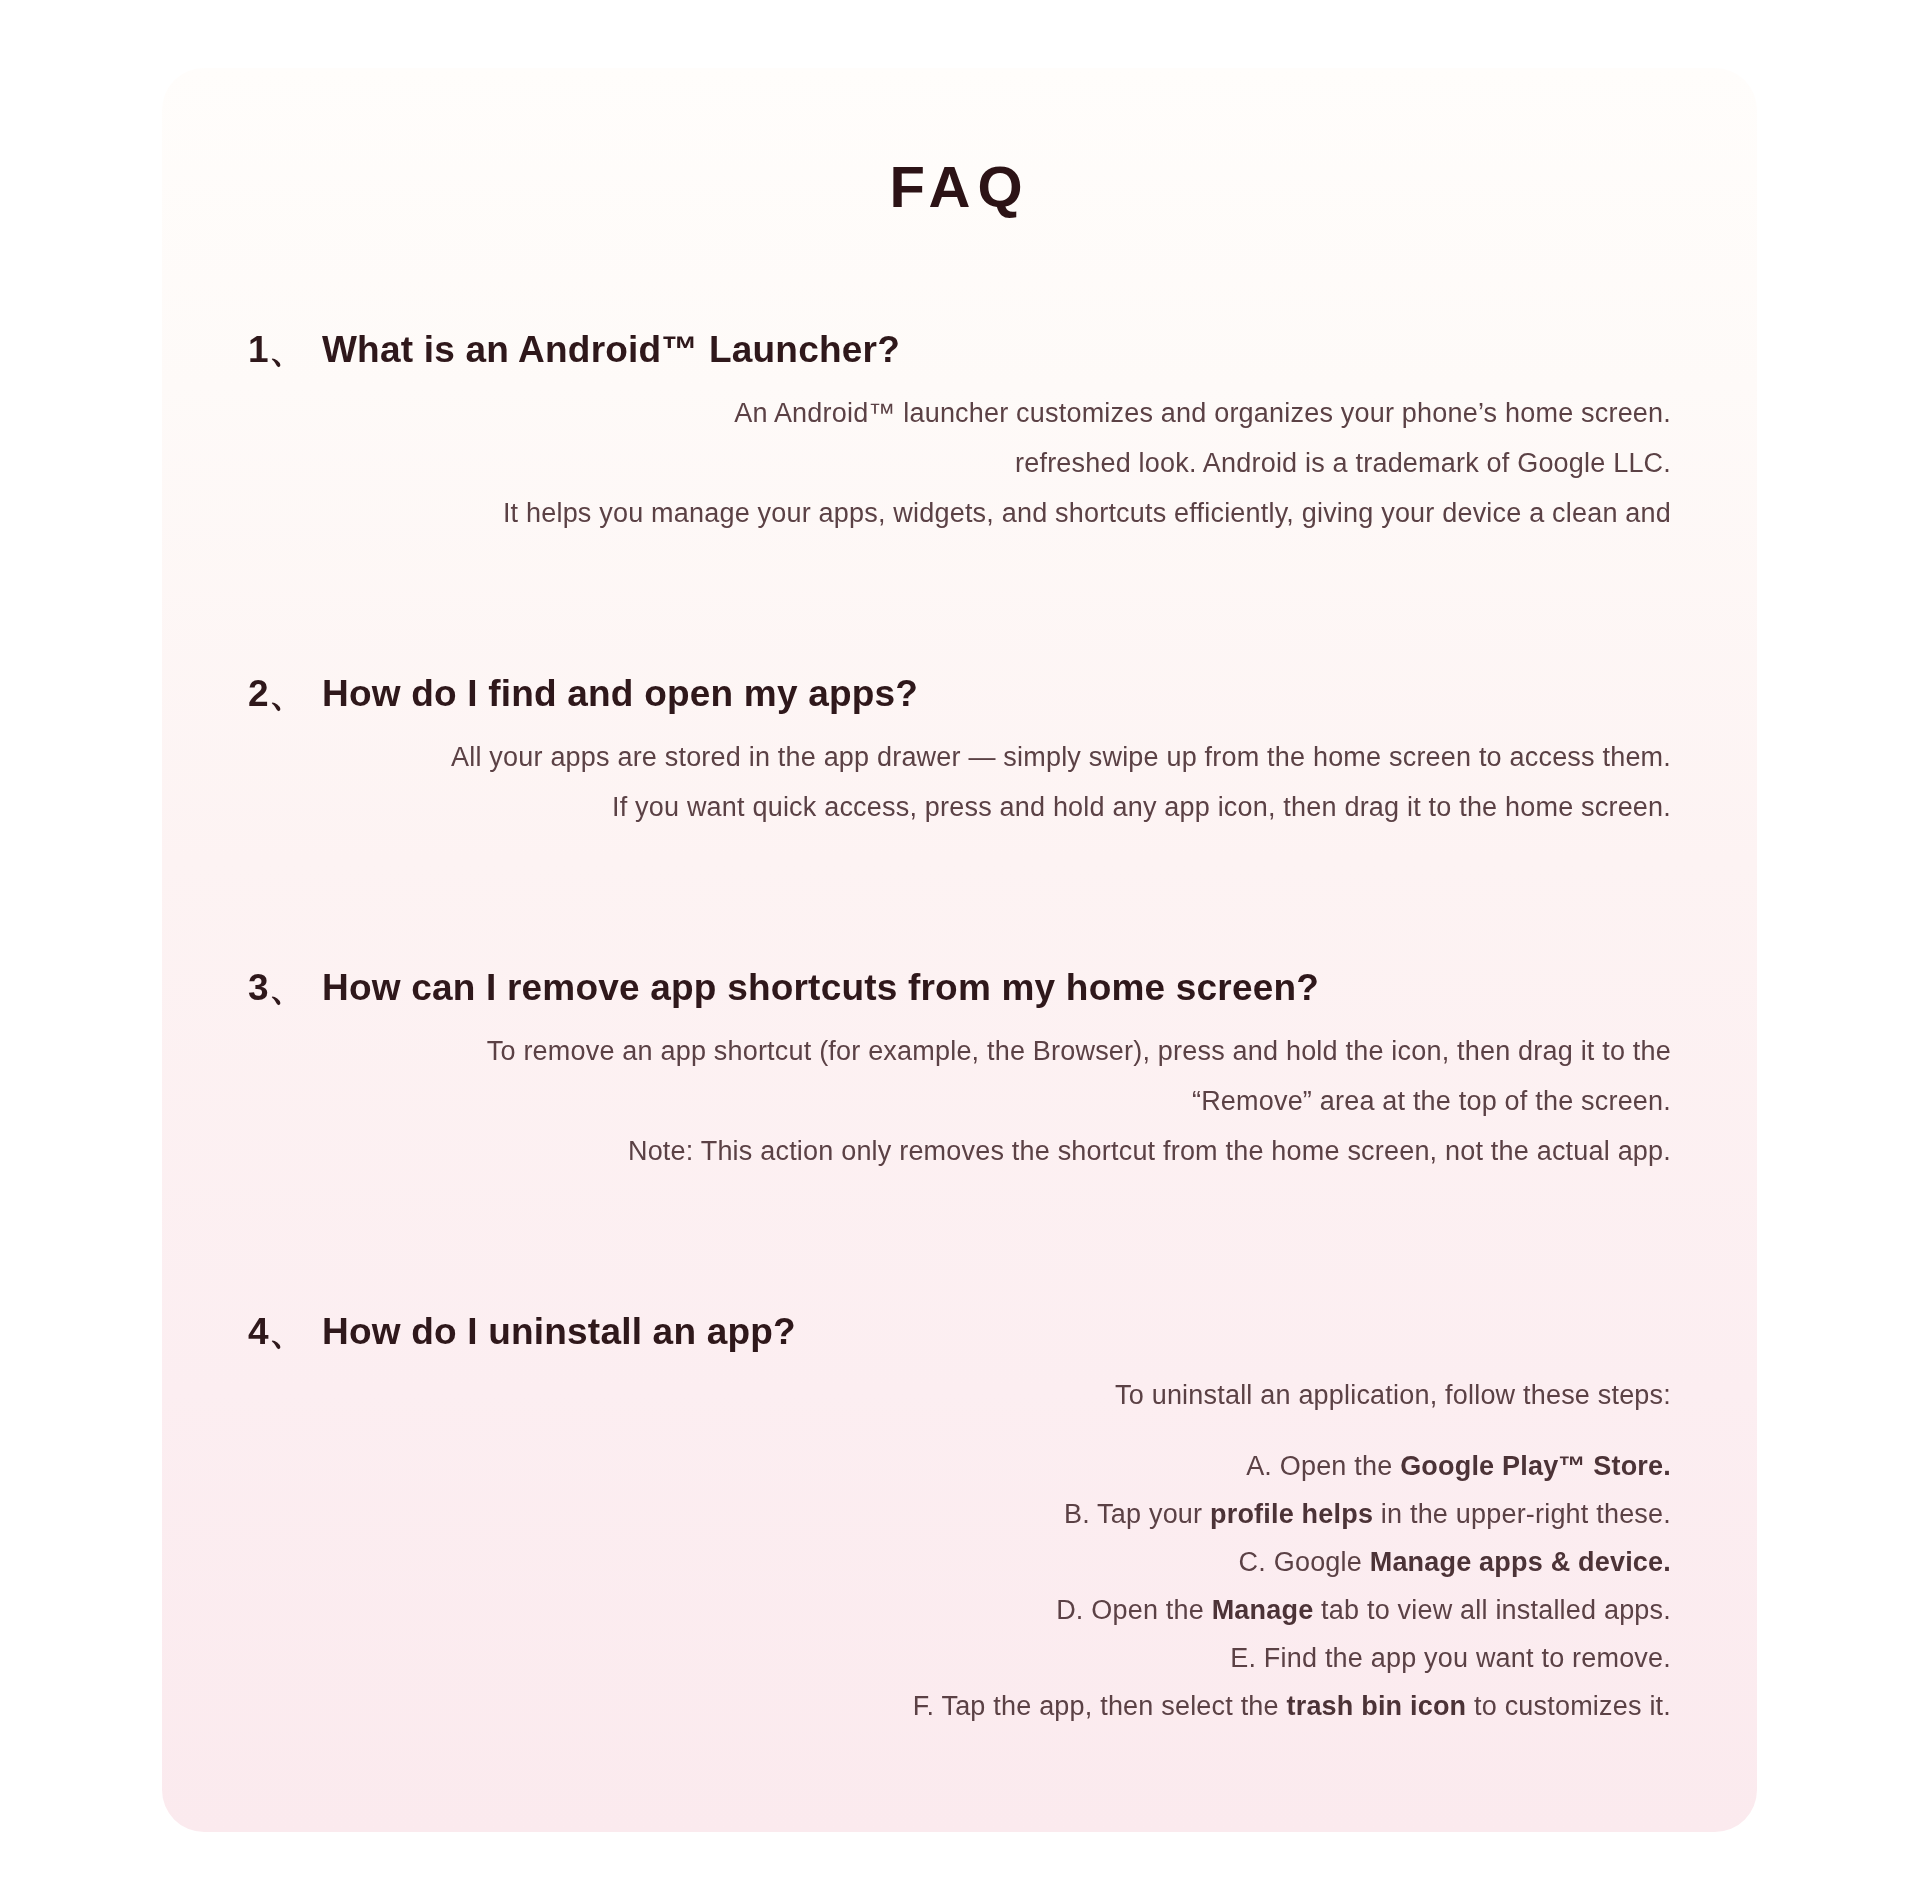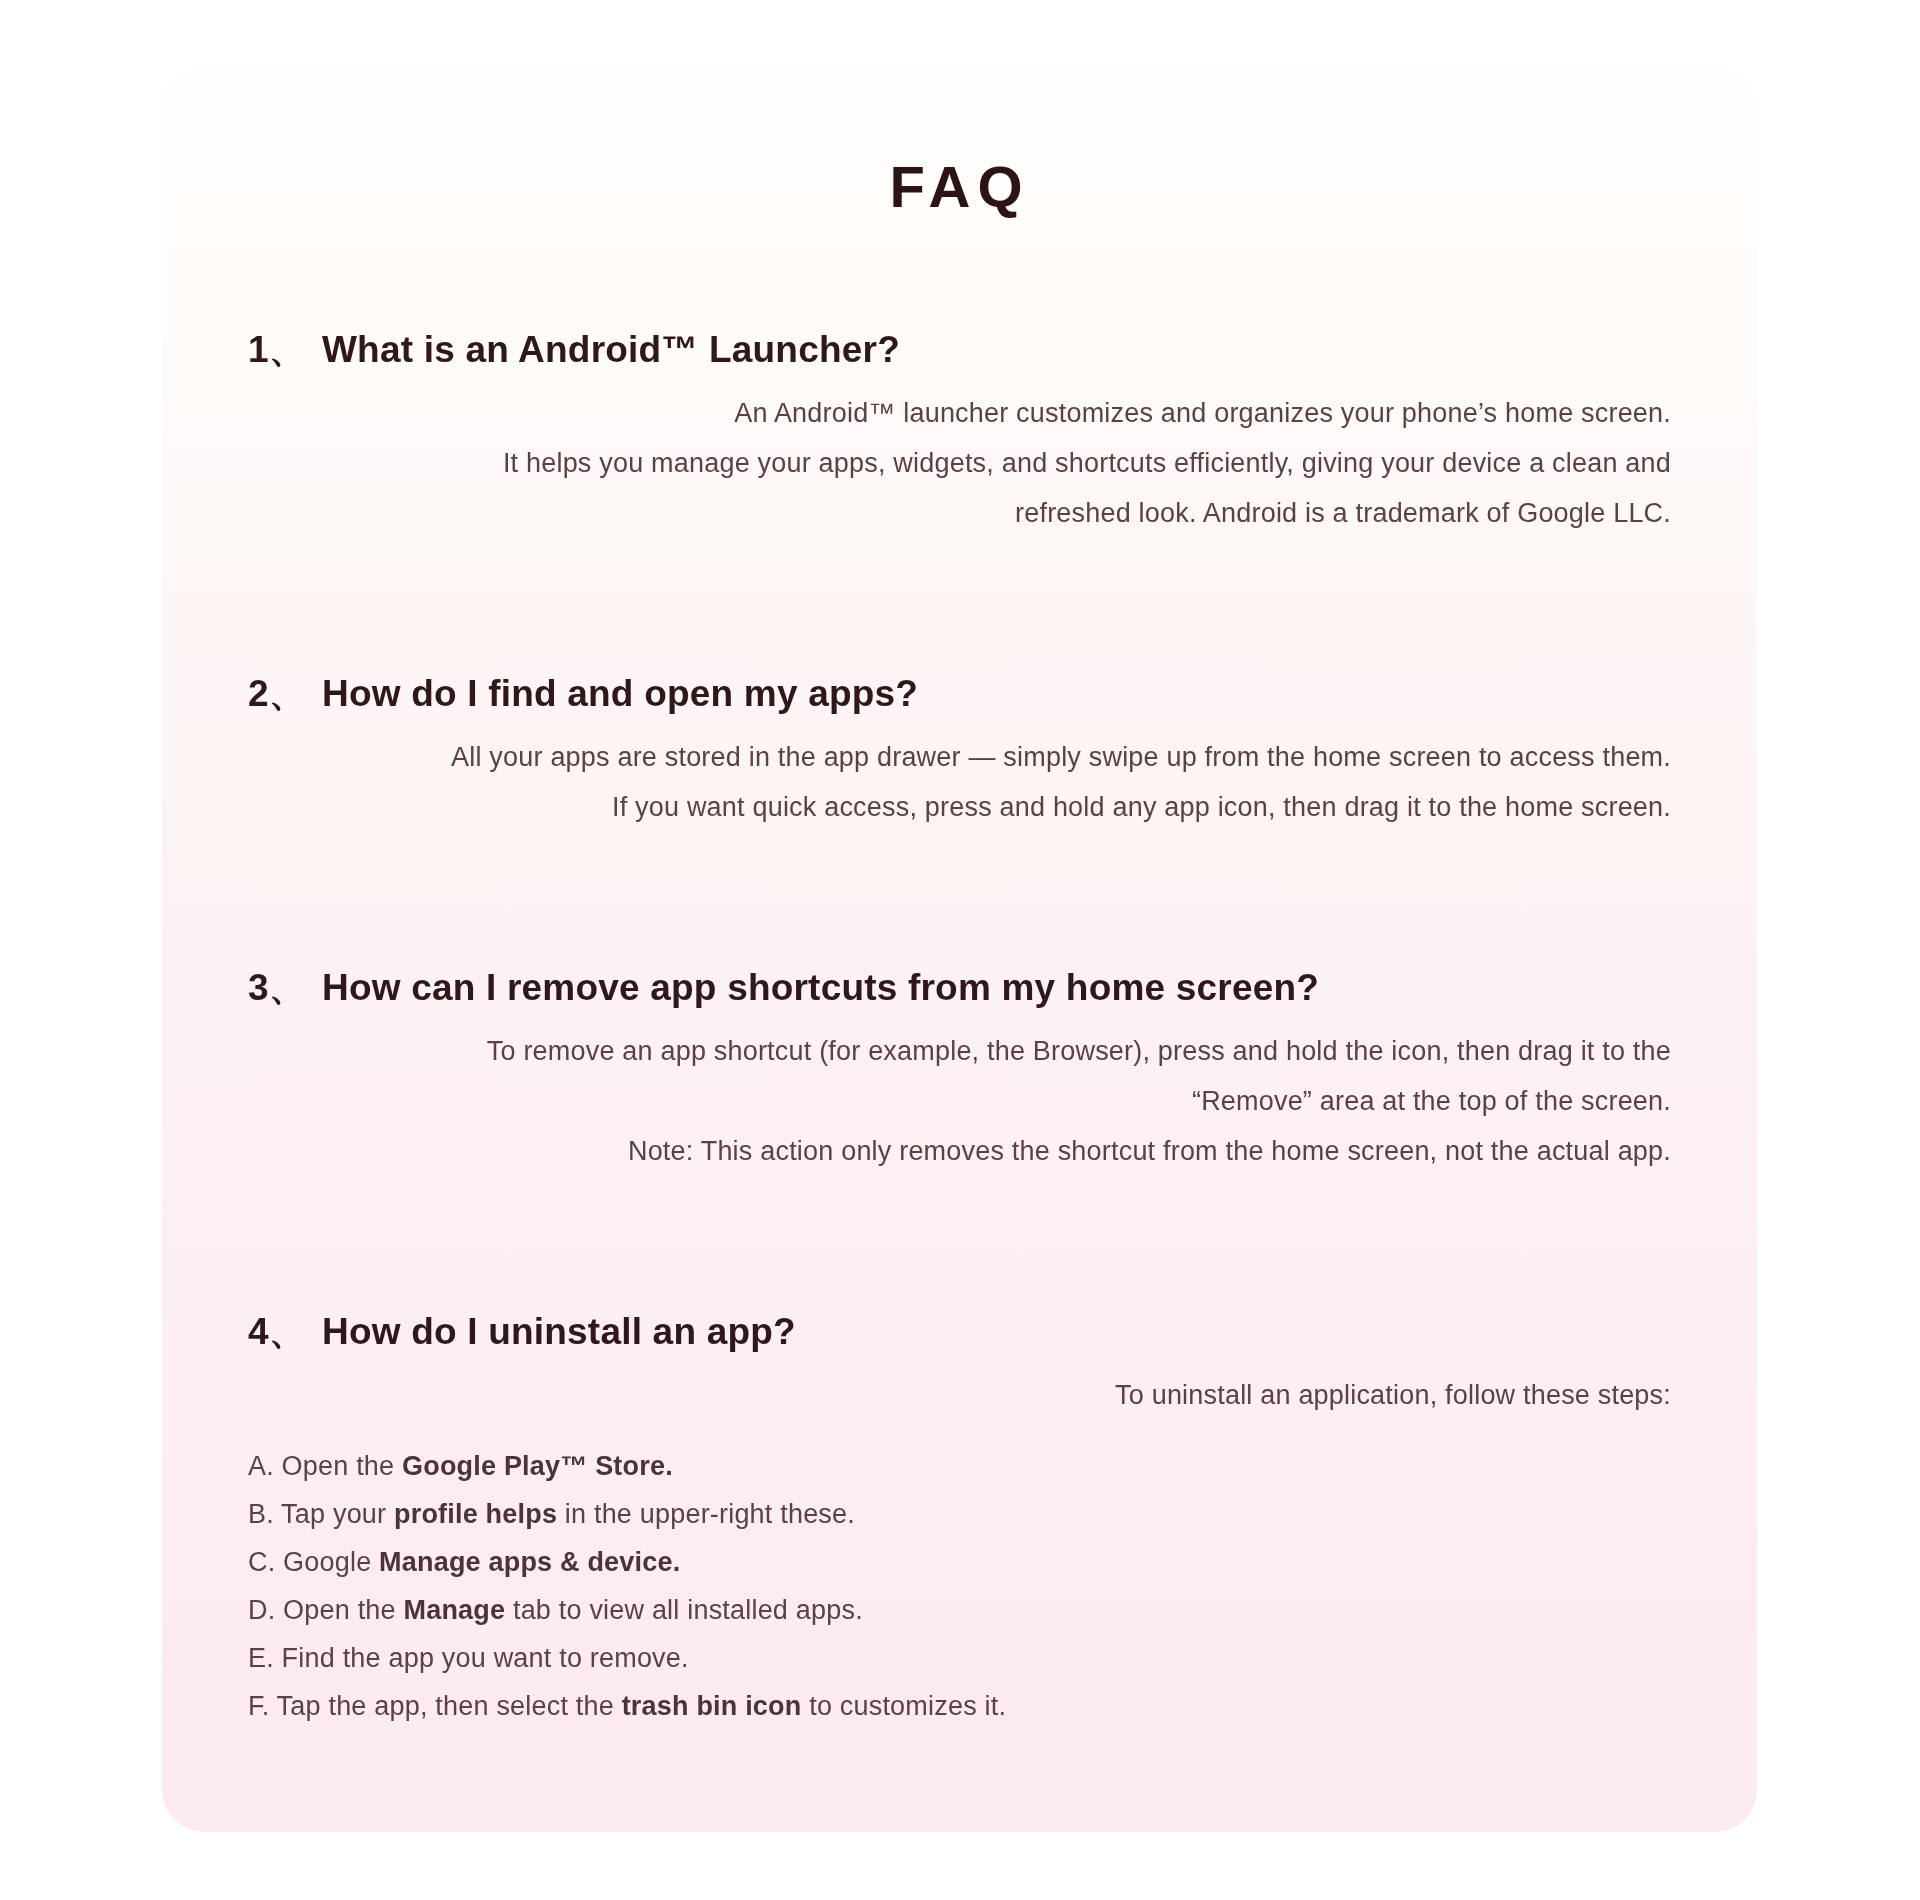--- a/index.html
+++ b/index.html
@@ -65,20 +65,21 @@
   }
   .q-line {
     font-size: 27px;
     line-height: 50px;
     color: #5b4145;
     white-space: pre;
     letter-spacing: 0.2px;
   }
   .steps {
     margin-top: 22px;
+    text-align: right;
   }
   .step-line {
     font-size: 27px;
     line-height: 48px;
     color: #5b4145;
     white-space: pre;
     letter-spacing: 0.2px;
   }
   .step-bold {
     font-weight: 700;
@@ -93,22 +94,22 @@
 
     <h1 class="faq-title">FAQ</h1>
 
     <div class="section first">
       <h2 class="q-heading">
         <span class="q-number">1、</span>
         <span>What is an Android™ Launcher?</span>
       </h2>
       <div class="q-body">
         <div class="q-line">An Android™ launcher customizes and organizes your phone’s home screen.</div>
+        <div class="q-line">refreshed look. Android is a trademark of Google LLC.</div>
         <div class="q-line"> It helps you manage your apps, widgets, and shortcuts efficiently, giving your device a clean and</div>
-        <div class="q-line">refreshed look. Android is a trademark of Google LLC.</div>
       </div>
     </div>
 
     <div class="section">
       <h2 class="q-heading">
         <span class="q-number">2、</span>
         <span>How do I find and open my apps?</span>
       </h2>
       <div class="q-body">
         <div class="q-line">All your apps are stored in the app drawer — simply swipe up from the home screen to access them.</div>

